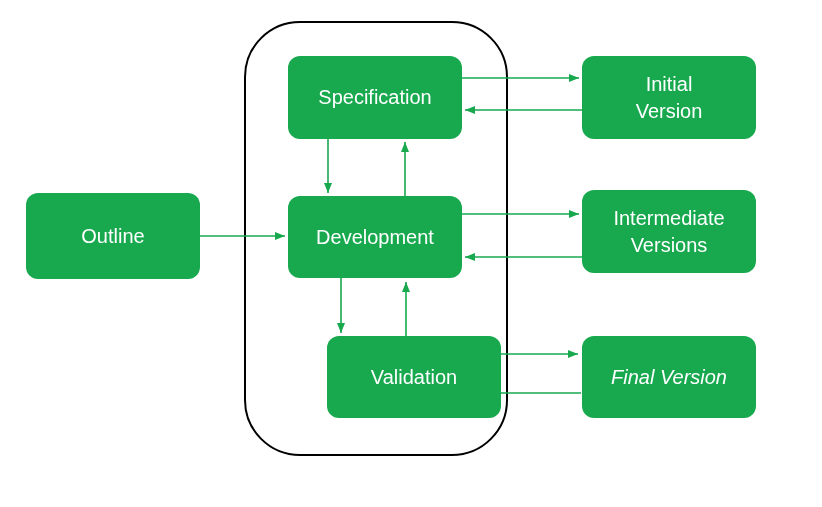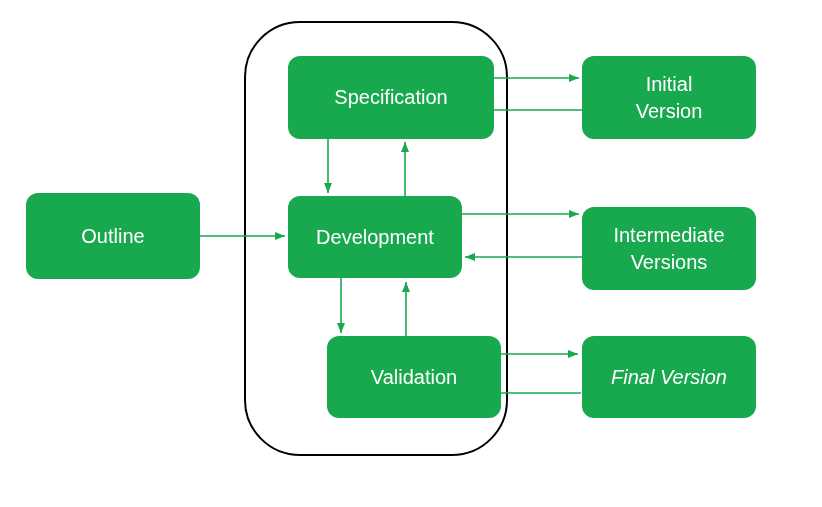--- a/index.html
+++ b/index.html
@@ -30,25 +30,25 @@
     justify-content: center;
     text-align: center;
     border-radius: 12px;
     color: #ffffff;
     font-size: 20px;
     line-height: 1.35;
     white-space: pre-line;
     z-index: 2;
   }
   .node-outline        { left: 26px;  top: 193px; width: 174px; height: 86px; }
-  .node-specification  { left: 288px; top: 56px;  width: 206px; height: 83px; }
+  .node-specification  { left: 288px; top: 56px;  width: 174px; height: 83px; }
   .node-development    { left: 288px; top: 196px; width: 174px; height: 82px; }
   .node-validation     { left: 288px; top: 336px; width: 174px; height: 82px; margin-left: 39px; }
   .node-initial        { left: 582px; top: 56px;  width: 174px; height: 83px; }
-  .node-intermediate   { left: 582px; top: 207px; width: 174px; height: 83px; }
+  .node-intermediate   { left: 582px; top: 190px; width: 174px; height: 83px; }
   .node-final          { left: 582px; top: 336px; width: 174px; height: 82px; font-style: italic; }
   .edges-layer {
     position: absolute;
     left: 0; top: 0;
     width: 822px;
     height: 507px;
     z-index: 5;
     pointer-events: none;
   }
 </style>

